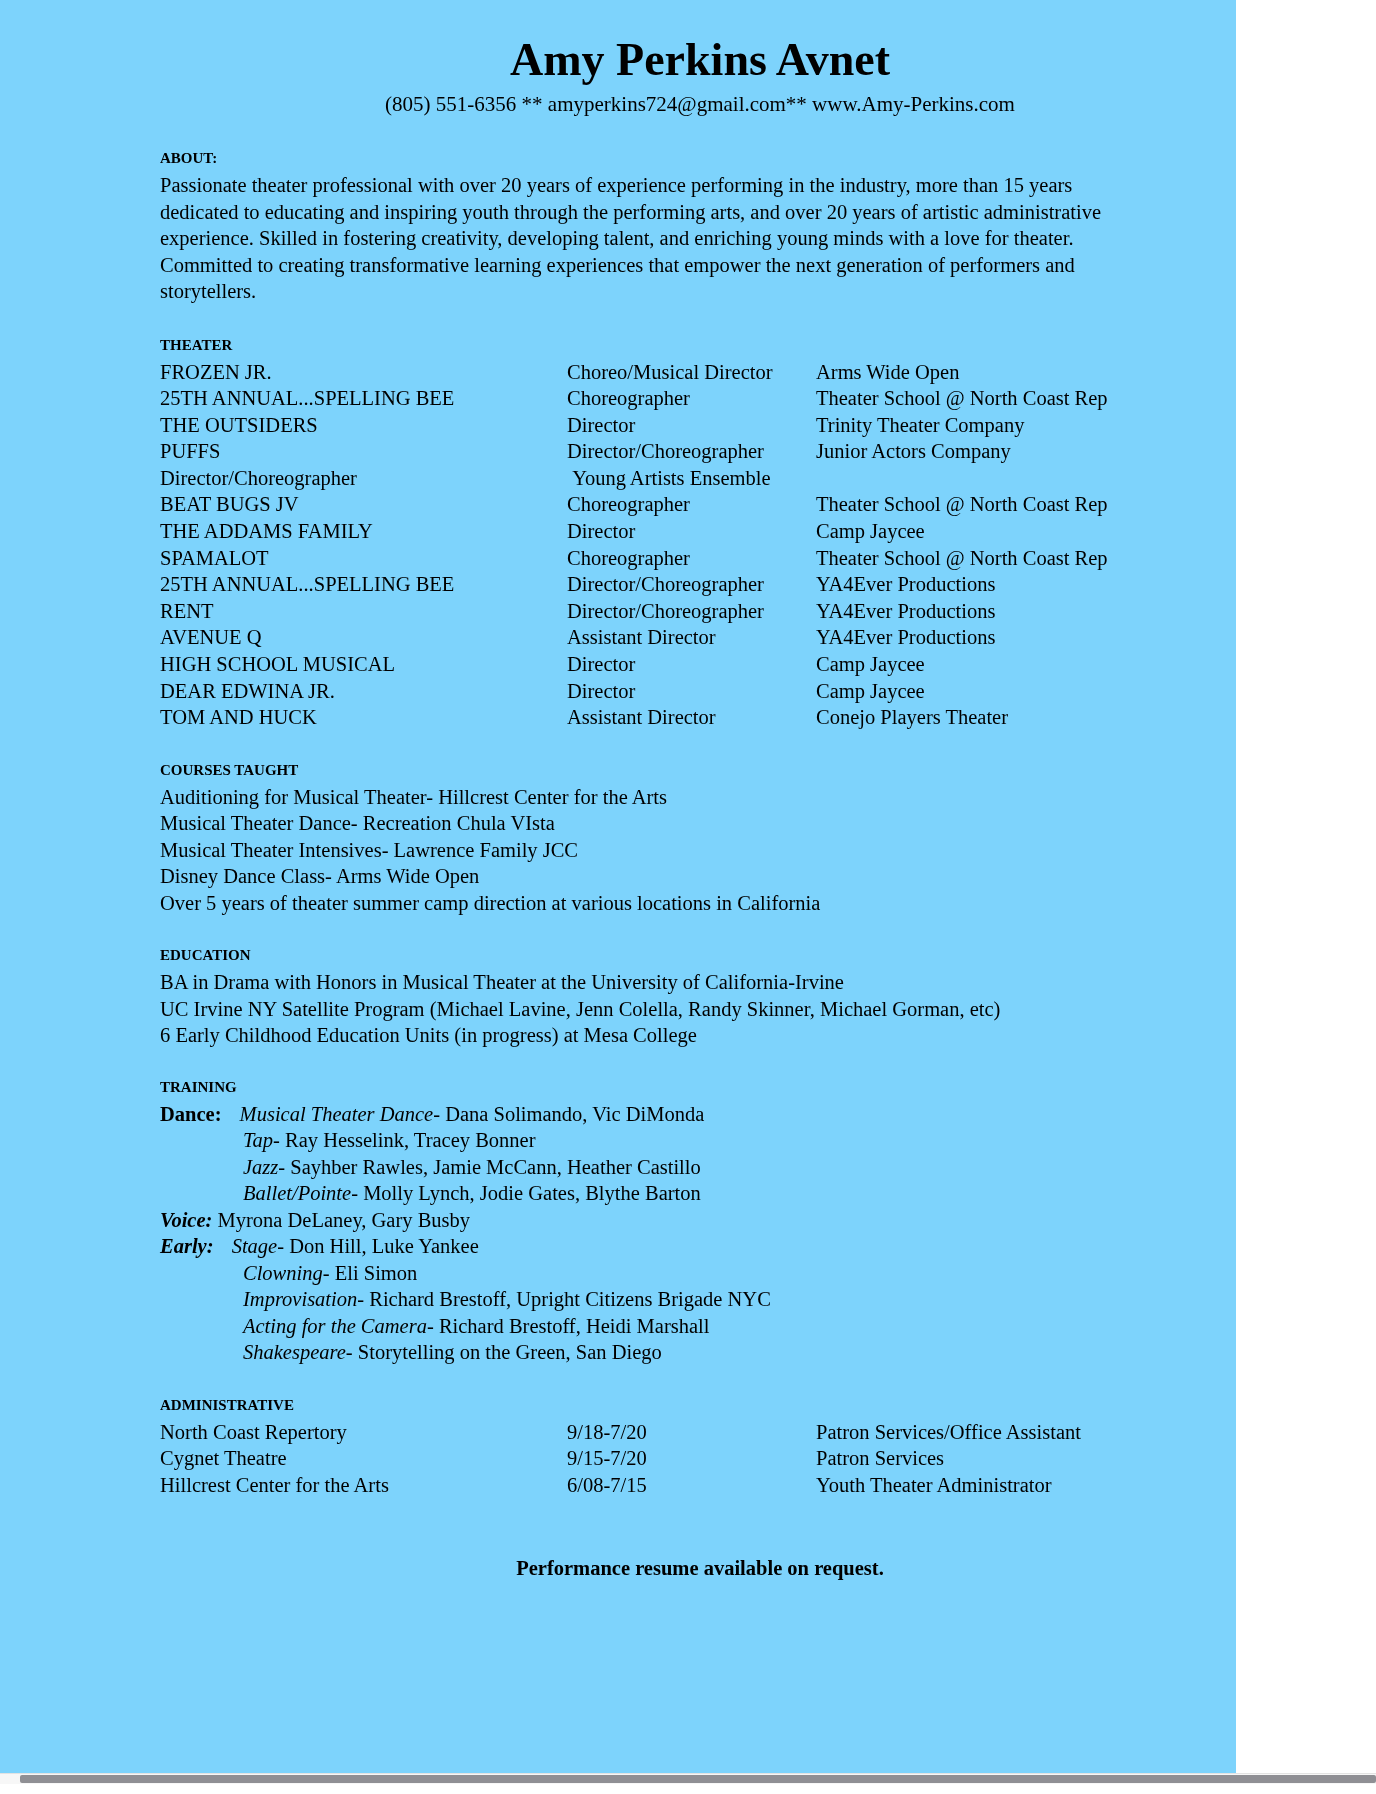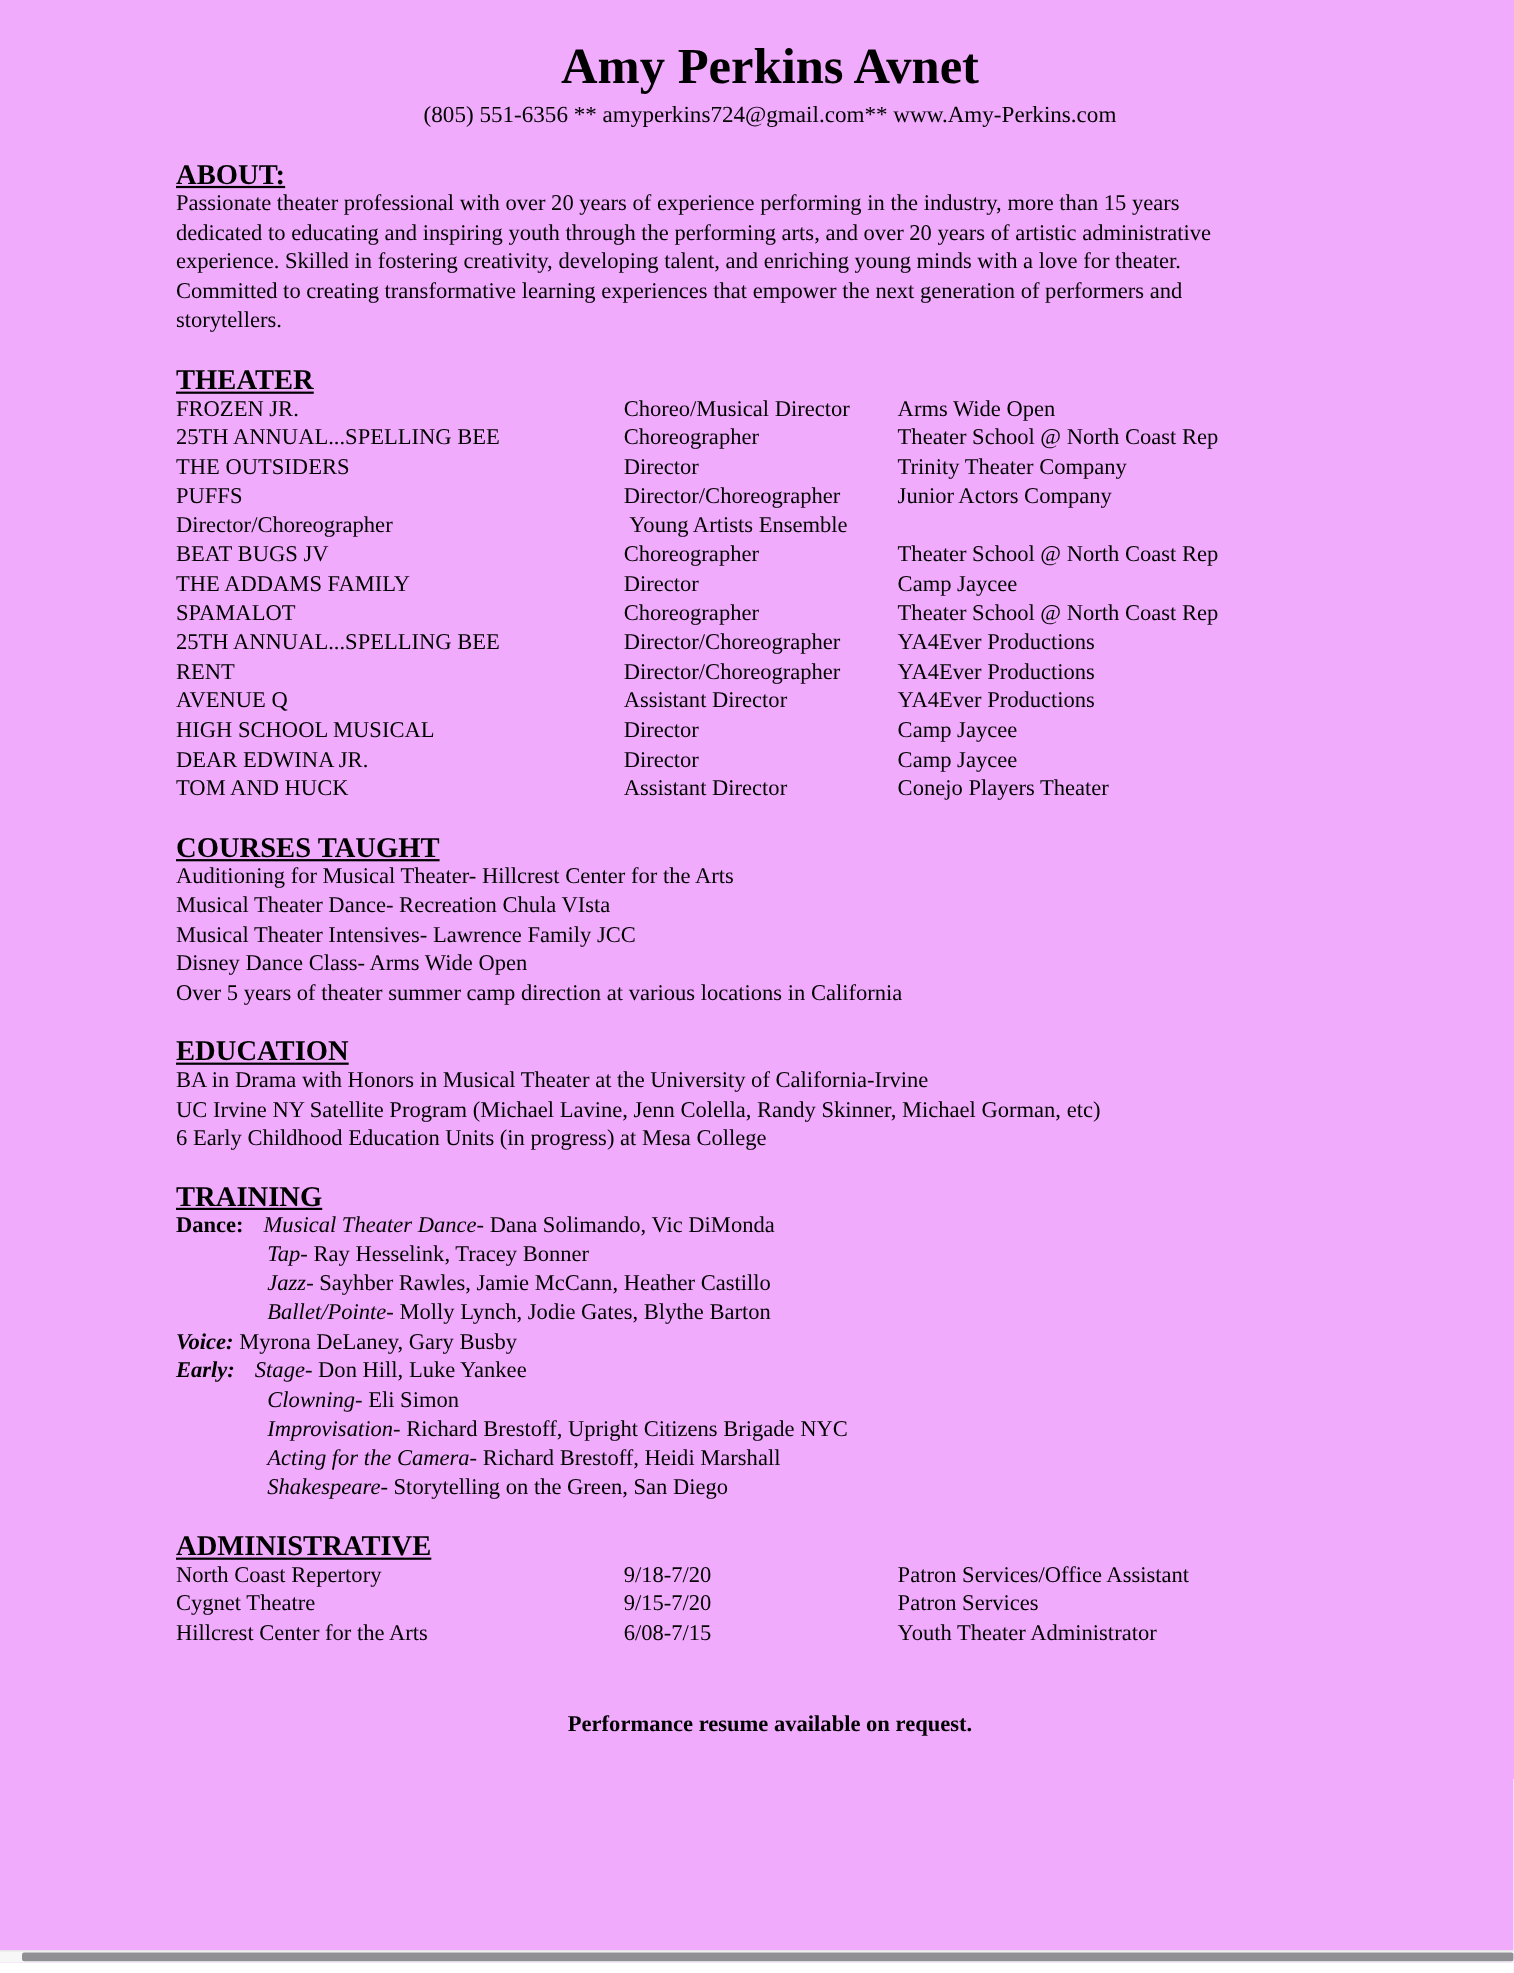--- a/index.html
+++ b/index.html
@@ -7,23 +7,23 @@
     padding: 0;
     background: #ffffff;
     width: 1376px;
     height: 1794px;
     overflow: hidden;
     font-family: "Liberation Serif", "DejaVu Serif", serif;
     color: #000000;
   }
   .page {
     position: relative;
-    width: 1376px;
+    width: 1236px;
     height: 1784px;
-    background: #f0abfc;
+    background: #7dd3fc;
   }
   .content {
     position: absolute;
     left: 160px;
     top: 34px;
     width: 1080px;
   }
   .doc-header { text-align: center; }
   .doc-title {
     font-size: 46px;
@@ -31,23 +31,22 @@
     line-height: 52px;
     letter-spacing: 0px;
   }
   .doc-contact {
     font-size: 21px;
     line-height: 28px;
     margin-top: 4px;
   }
   .section { margin-top: 0; }
   .section-heading {
-    font-size: 26px;
+    font-size: 15px;
     font-weight: bold;
-    text-decoration: underline;
     line-height: 27px;
   }
   .body-text {
     font-size: 20.5px;
     line-height: 26.5px;
   }
   .about-section { margin-top: 27px; }
   .about-paragraph {
     margin: 0;
     width: 970px;

